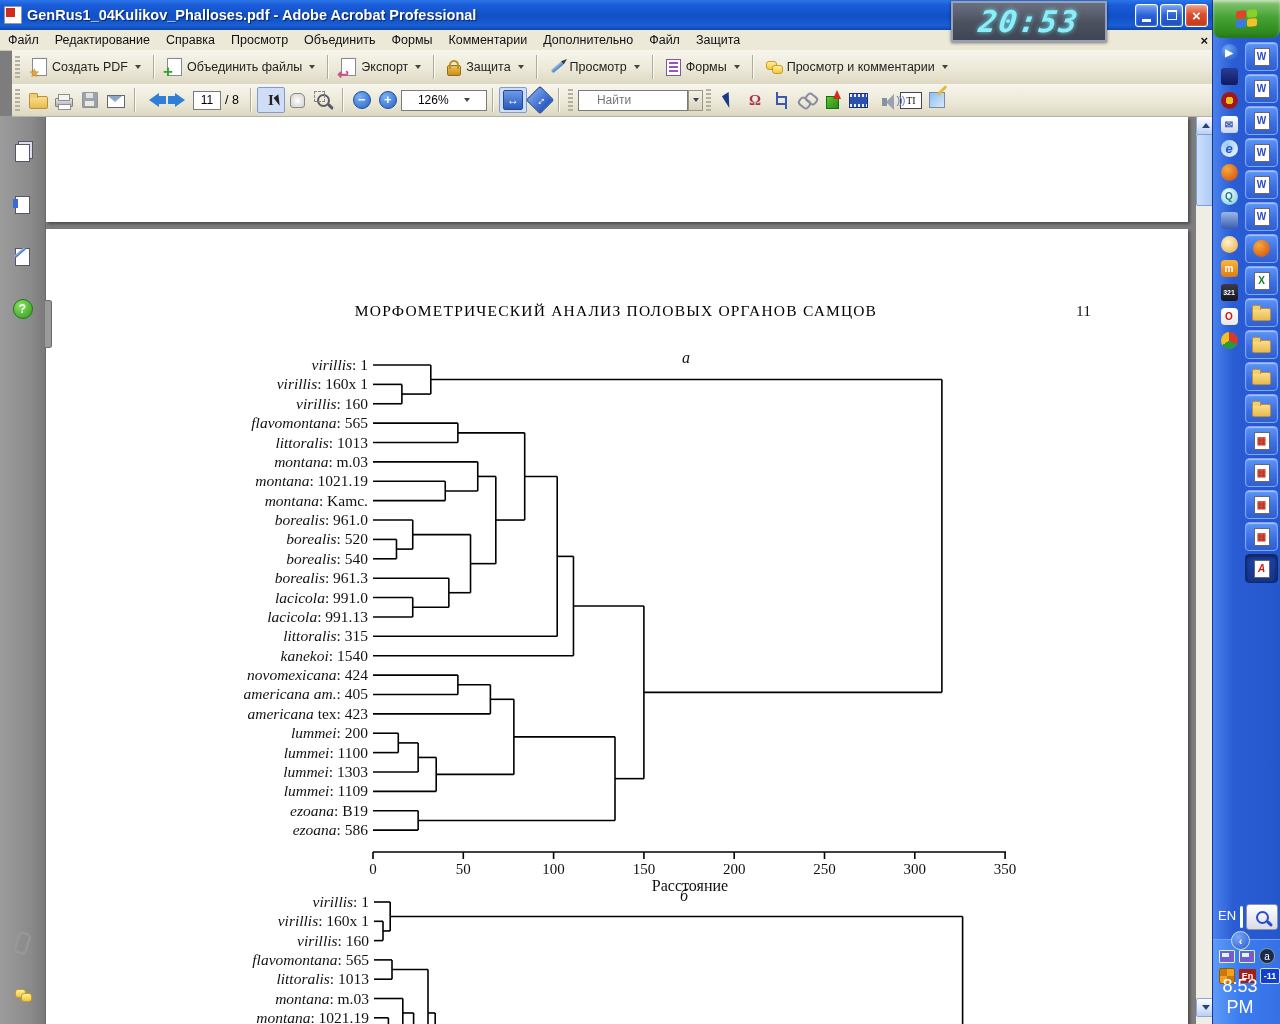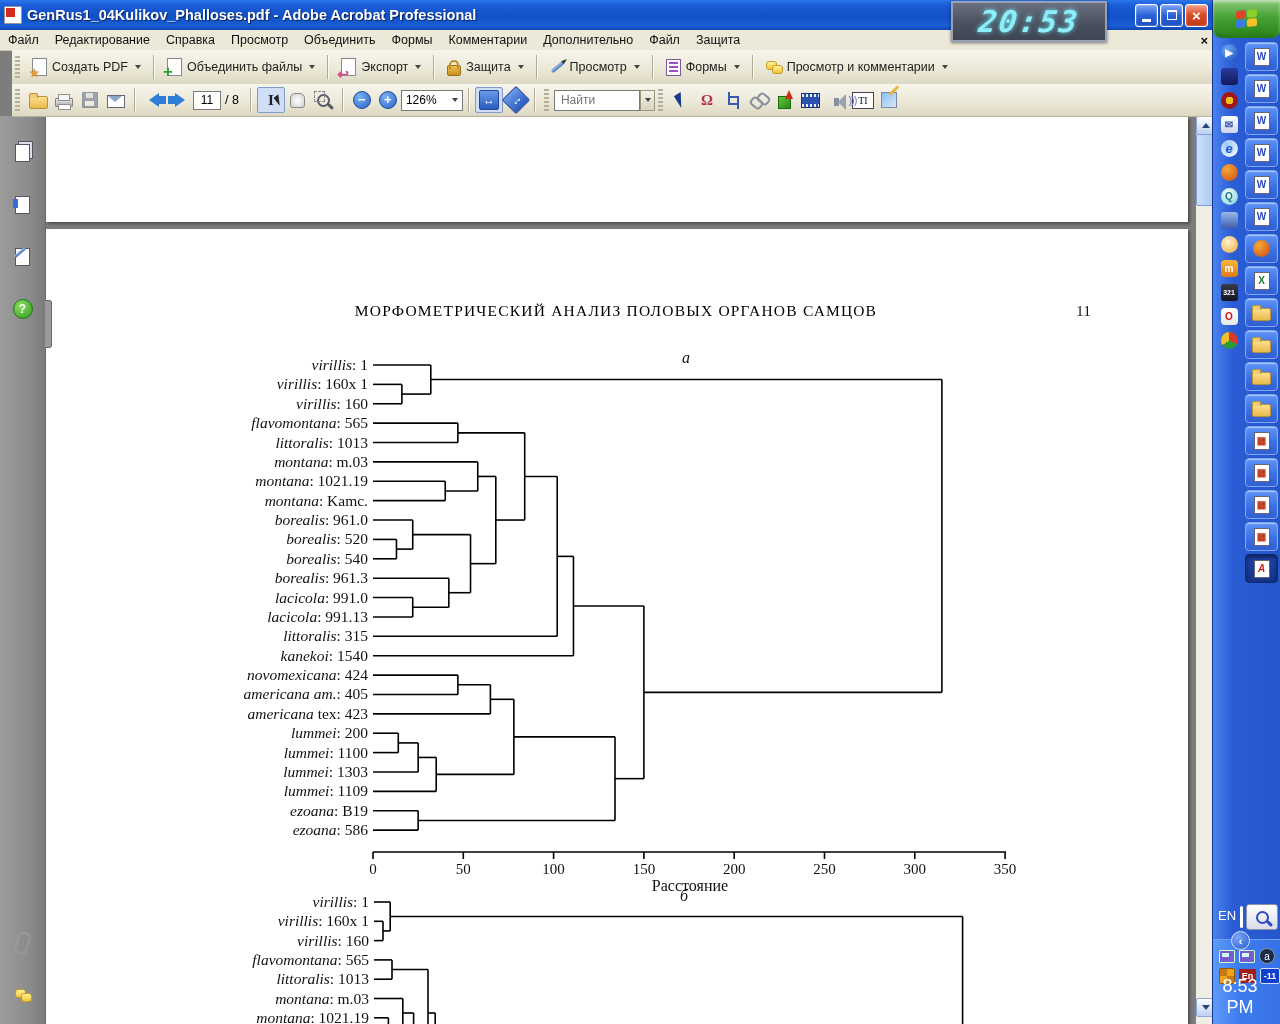--- a/index.html
+++ b/index.html
@@ -46,21 +46,21 @@
   #tb2{top:84px;height:32px}
   .grip{width:5px;height:22px;margin:0 5px 0 3px;
     background:repeating-linear-gradient(180deg,#b3b09e 0 2px,transparent 2px 4px)}
   .sep{width:0;height:24px;border-left:1px solid #aeab9b;border-right:1px solid #fbfaf4;margin:0 5px}
   .taskbtn{display:flex;align-items:center;gap:5px;padding:3px 7px;font-size:12.5px;color:#222;border-radius:3px}
   .dd{width:0;height:0;border-left:3px solid transparent;border-right:3px solid transparent;border-top:4px solid #444;margin-left:2px}
   .tbtn{width:26px;height:24px;display:flex;align-items:center;justify-content:center;border-radius:2px}
   .tbtn.pressed{background:#cfddf6;border:1px solid #7e9cce}
   .disabled{opacity:.45;filter:grayscale(.6)}
   input.pagenum{width:26px;height:17px;border:1px solid #7a7a7a;font-size:12px;text-align:center;padding:0}
-  .zoombox,.findbox{display:flex;align-items:center;background:#fff;border:1px solid #7a7a7a;height:19px;font-size:12px;padding:0 4px}
+  .zoombox,.findbox{display:flex;align-items:center;background:#fff;border:1px solid #7a7a7a;height:19px;font-size:12px;padding:0 16px}
   .zoombox{width:52px;justify-content:space-between}
   .findbox input{border:none;outline:none;width:72px;font-size:12px;color:#444}
   .combodd{width:13px;height:19px;background:linear-gradient(#f4f2ea,#d8d4c0);border:1px solid #9a977f;display:flex;align-items:center;justify-content:center}
 
   
   .ic{display:inline-block;position:relative}
   .ic-page{width:13px;height:16px;background:#fff;border:1px solid #8a8a8a;box-shadow:2px -2px 0 -1px #e8e8e8}
   .ic-star::after{content:"★";position:absolute;left:-4px;bottom:-5px;color:#e8a23a;font-size:12px;text-shadow:0 0 1px #a06a10}
   .ic-plus::after{content:"+";position:absolute;left:-5px;bottom:-7px;color:#2fa12f;font-size:17px;font-weight:bold}
   .ic-exp::after{content:"↩";position:absolute;left:-5px;bottom:-7px;color:#d64a8a;font-size:14px;font-weight:bold}

